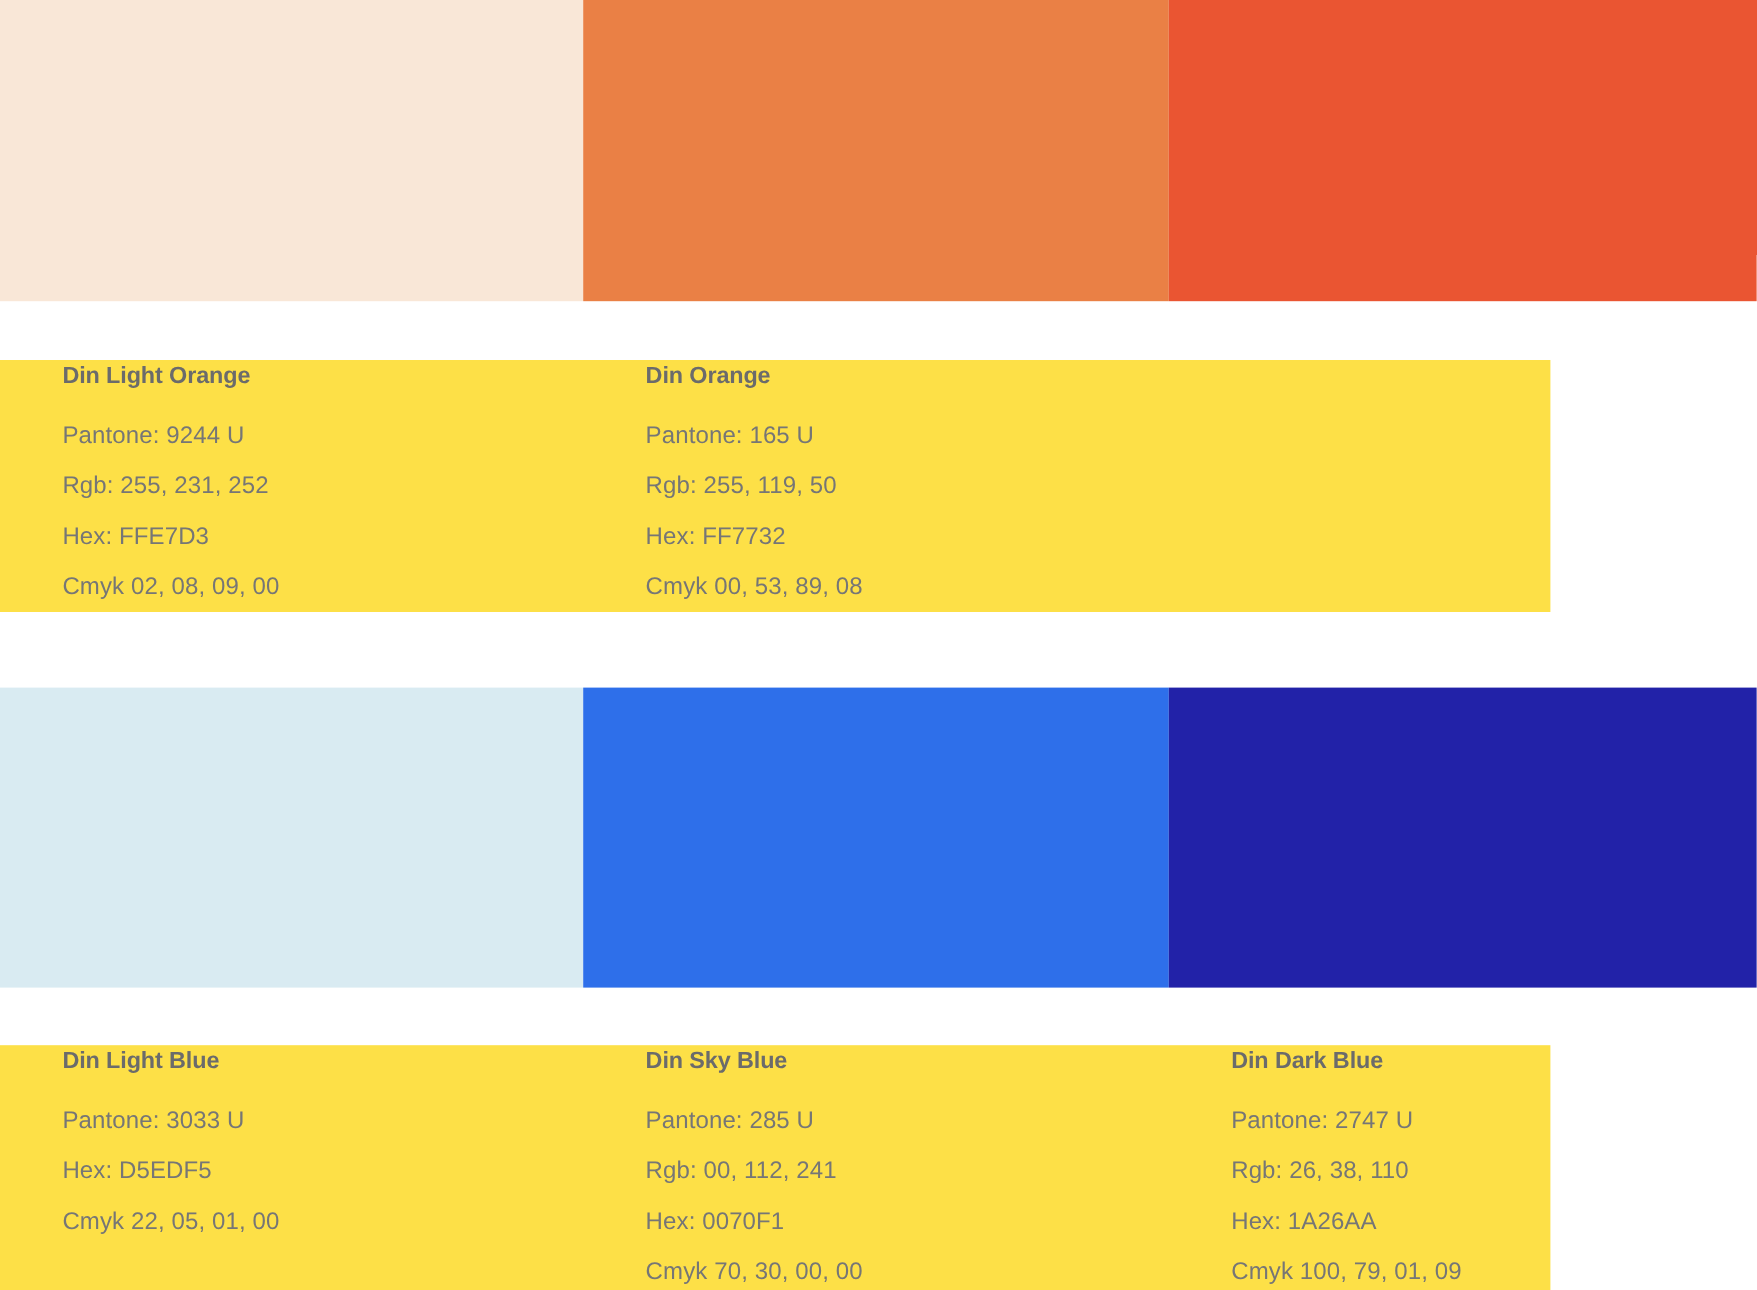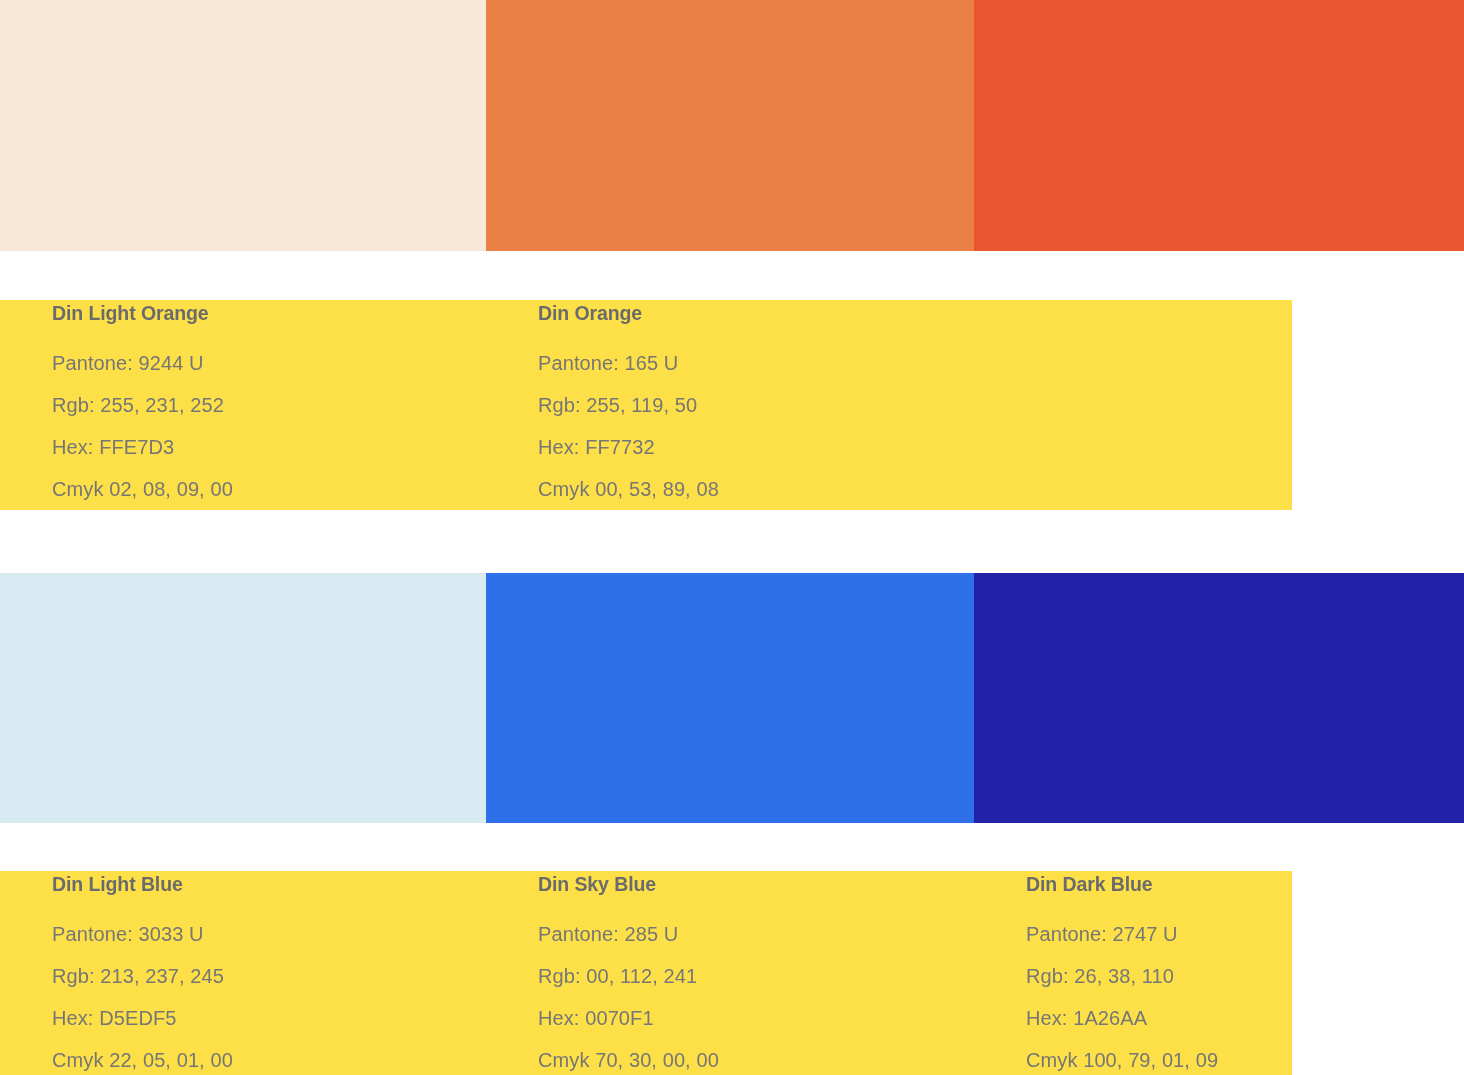--- a/index.html
+++ b/index.html
@@ -108,21 +108,20 @@
     <div class="swatch swatch-bottom" style="background-color:#2222A8;"></div>
   </div>
 
   <div class="gap-bottom-spacer"></div>
 
   <div class="info-row">
 
     <div class="info-cell">
       <div class="swatch-name">Din Light Blue</div>
       <div class="spec-line">Pantone: 3033 U</div>
-      <div class="spec-line">Rgb: 213, 237, 245</div>
       <div class="spec-line">Hex: D5EDF5</div>
       <div class="spec-line">Cmyk 22, 05, 01, 00</div>
     </div>
 
     <div class="info-cell">
       <div class="swatch-name">Din Sky Blue</div>
       <div class="spec-line">Pantone: 285 U</div>
       <div class="spec-line">Rgb: 00, 112, 241</div>
       <div class="spec-line">Hex: 0070F1</div>
       <div class="spec-line">Cmyk 70, 30, 00, 00</div>

